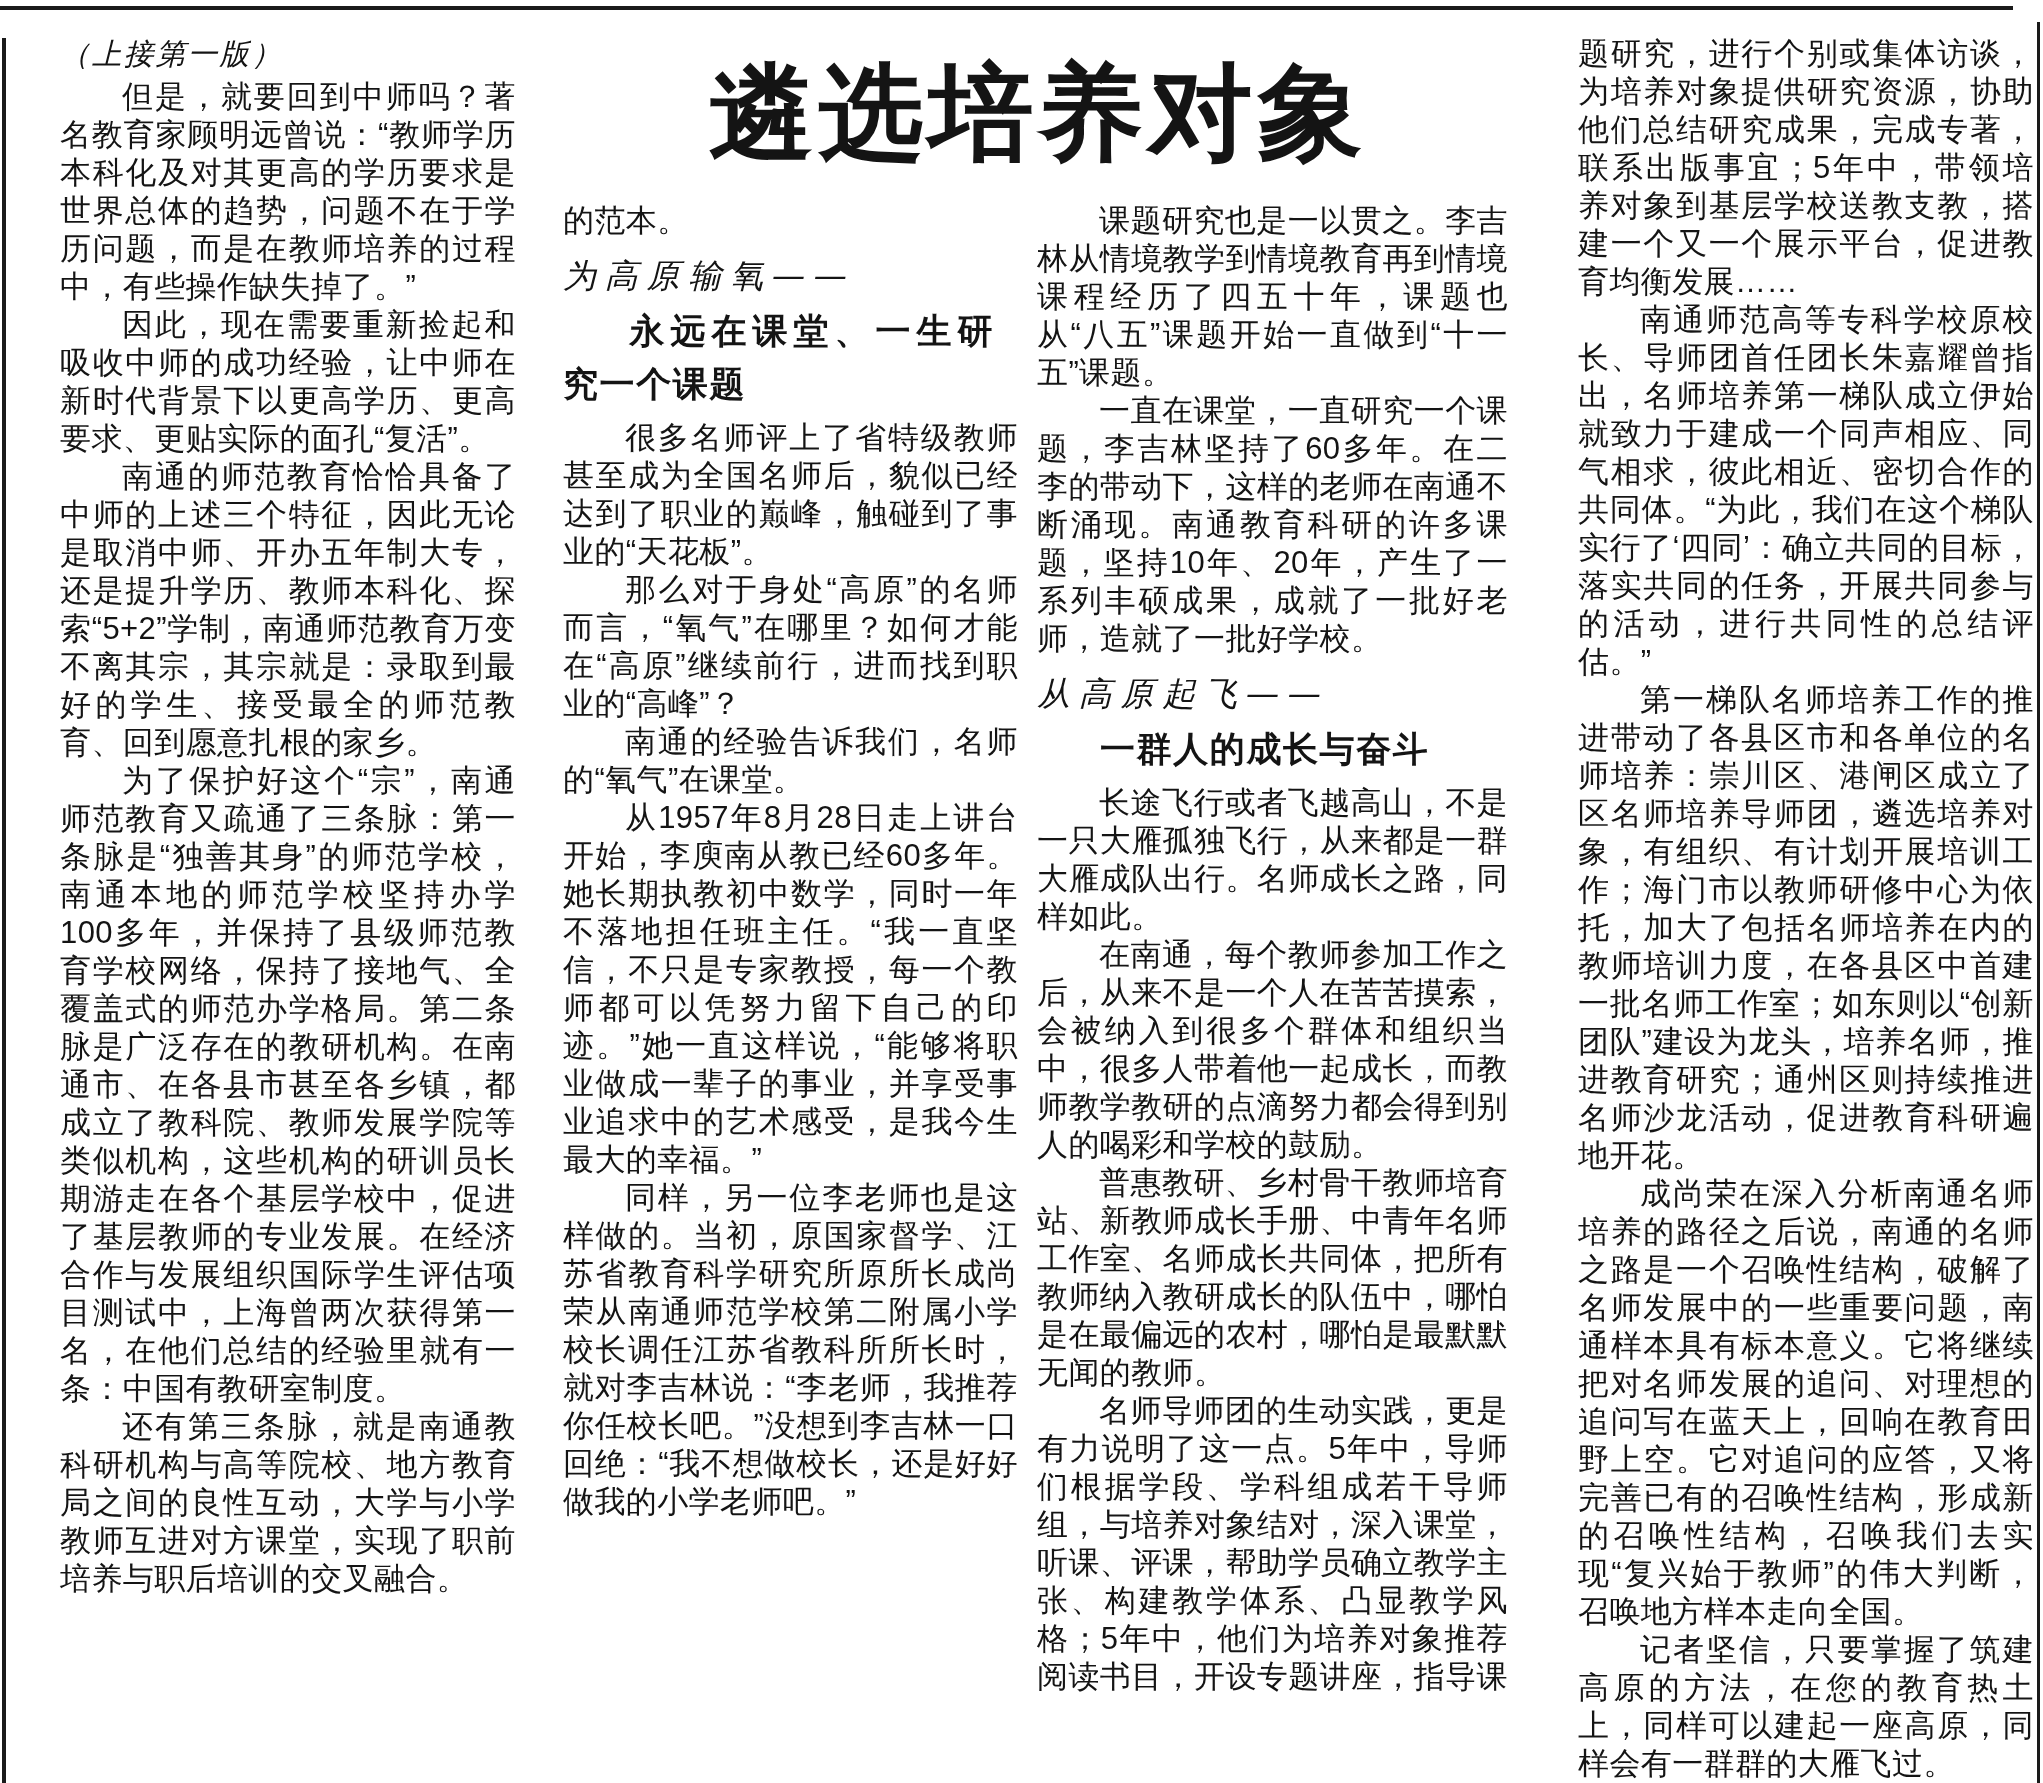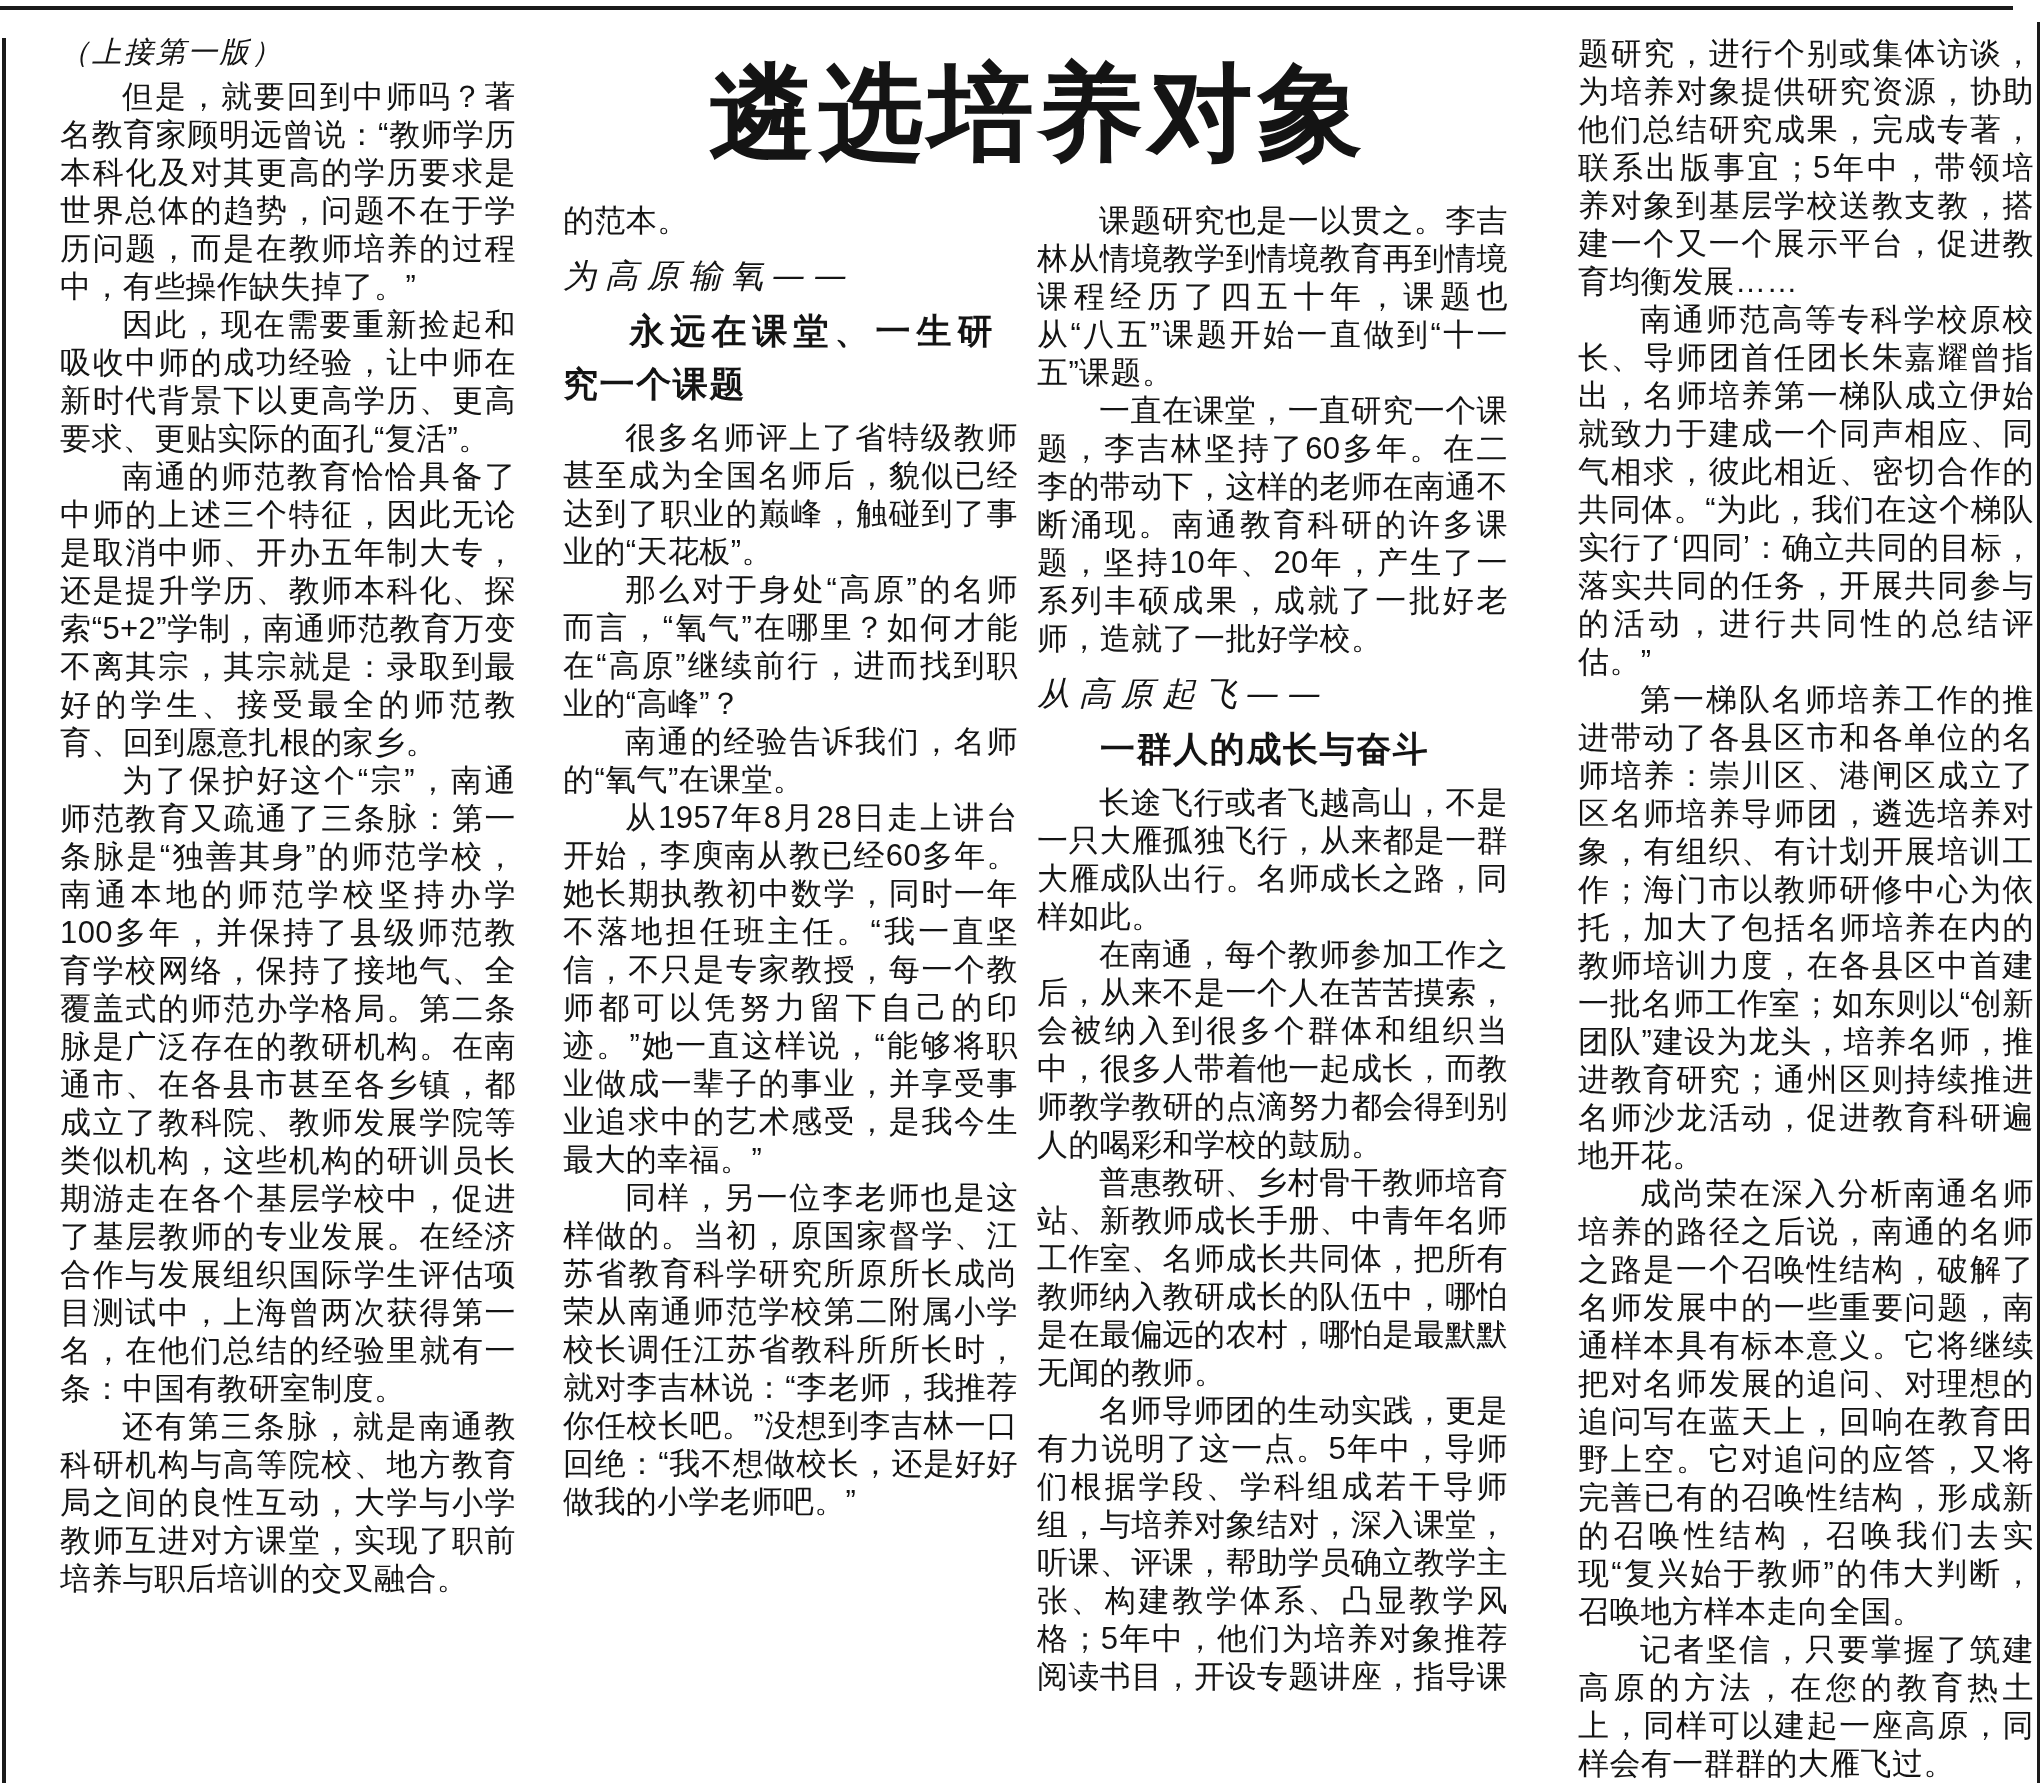--- a/index.html
+++ b/index.html
@@ -39,21 +39,21 @@
   .col p { margin: 0; text-indent: 2em; }
   .col p.noindent { text-indent: 0; }
 
   .col1 { left: 60px;   top: 35px;  width: 456px; }
   .col2 { left: 563px;  top: 202px; width: 455px; }
   .col3 { left: 1037px; top: 202px; width: 471px; }
   .col4 { left: 1578px; top: 35px;  width: 456px; }
 
   .note {
     text-indent: 0 !important;
-    font-family: Liberation Mono, monospace;
+    font-family: Liberation Sans, sans-serif;
     font-style: italic;
     font-size: 29.5px;
     letter-spacing: 2.4px;
     margin-bottom: 4.8px !important;
   }
   .kicker {
     text-indent: 0 !important;
     font-family: "DejaVu Serif", "Liberation Serif", serif;
     font-style: italic;
     font-size: 33px;

